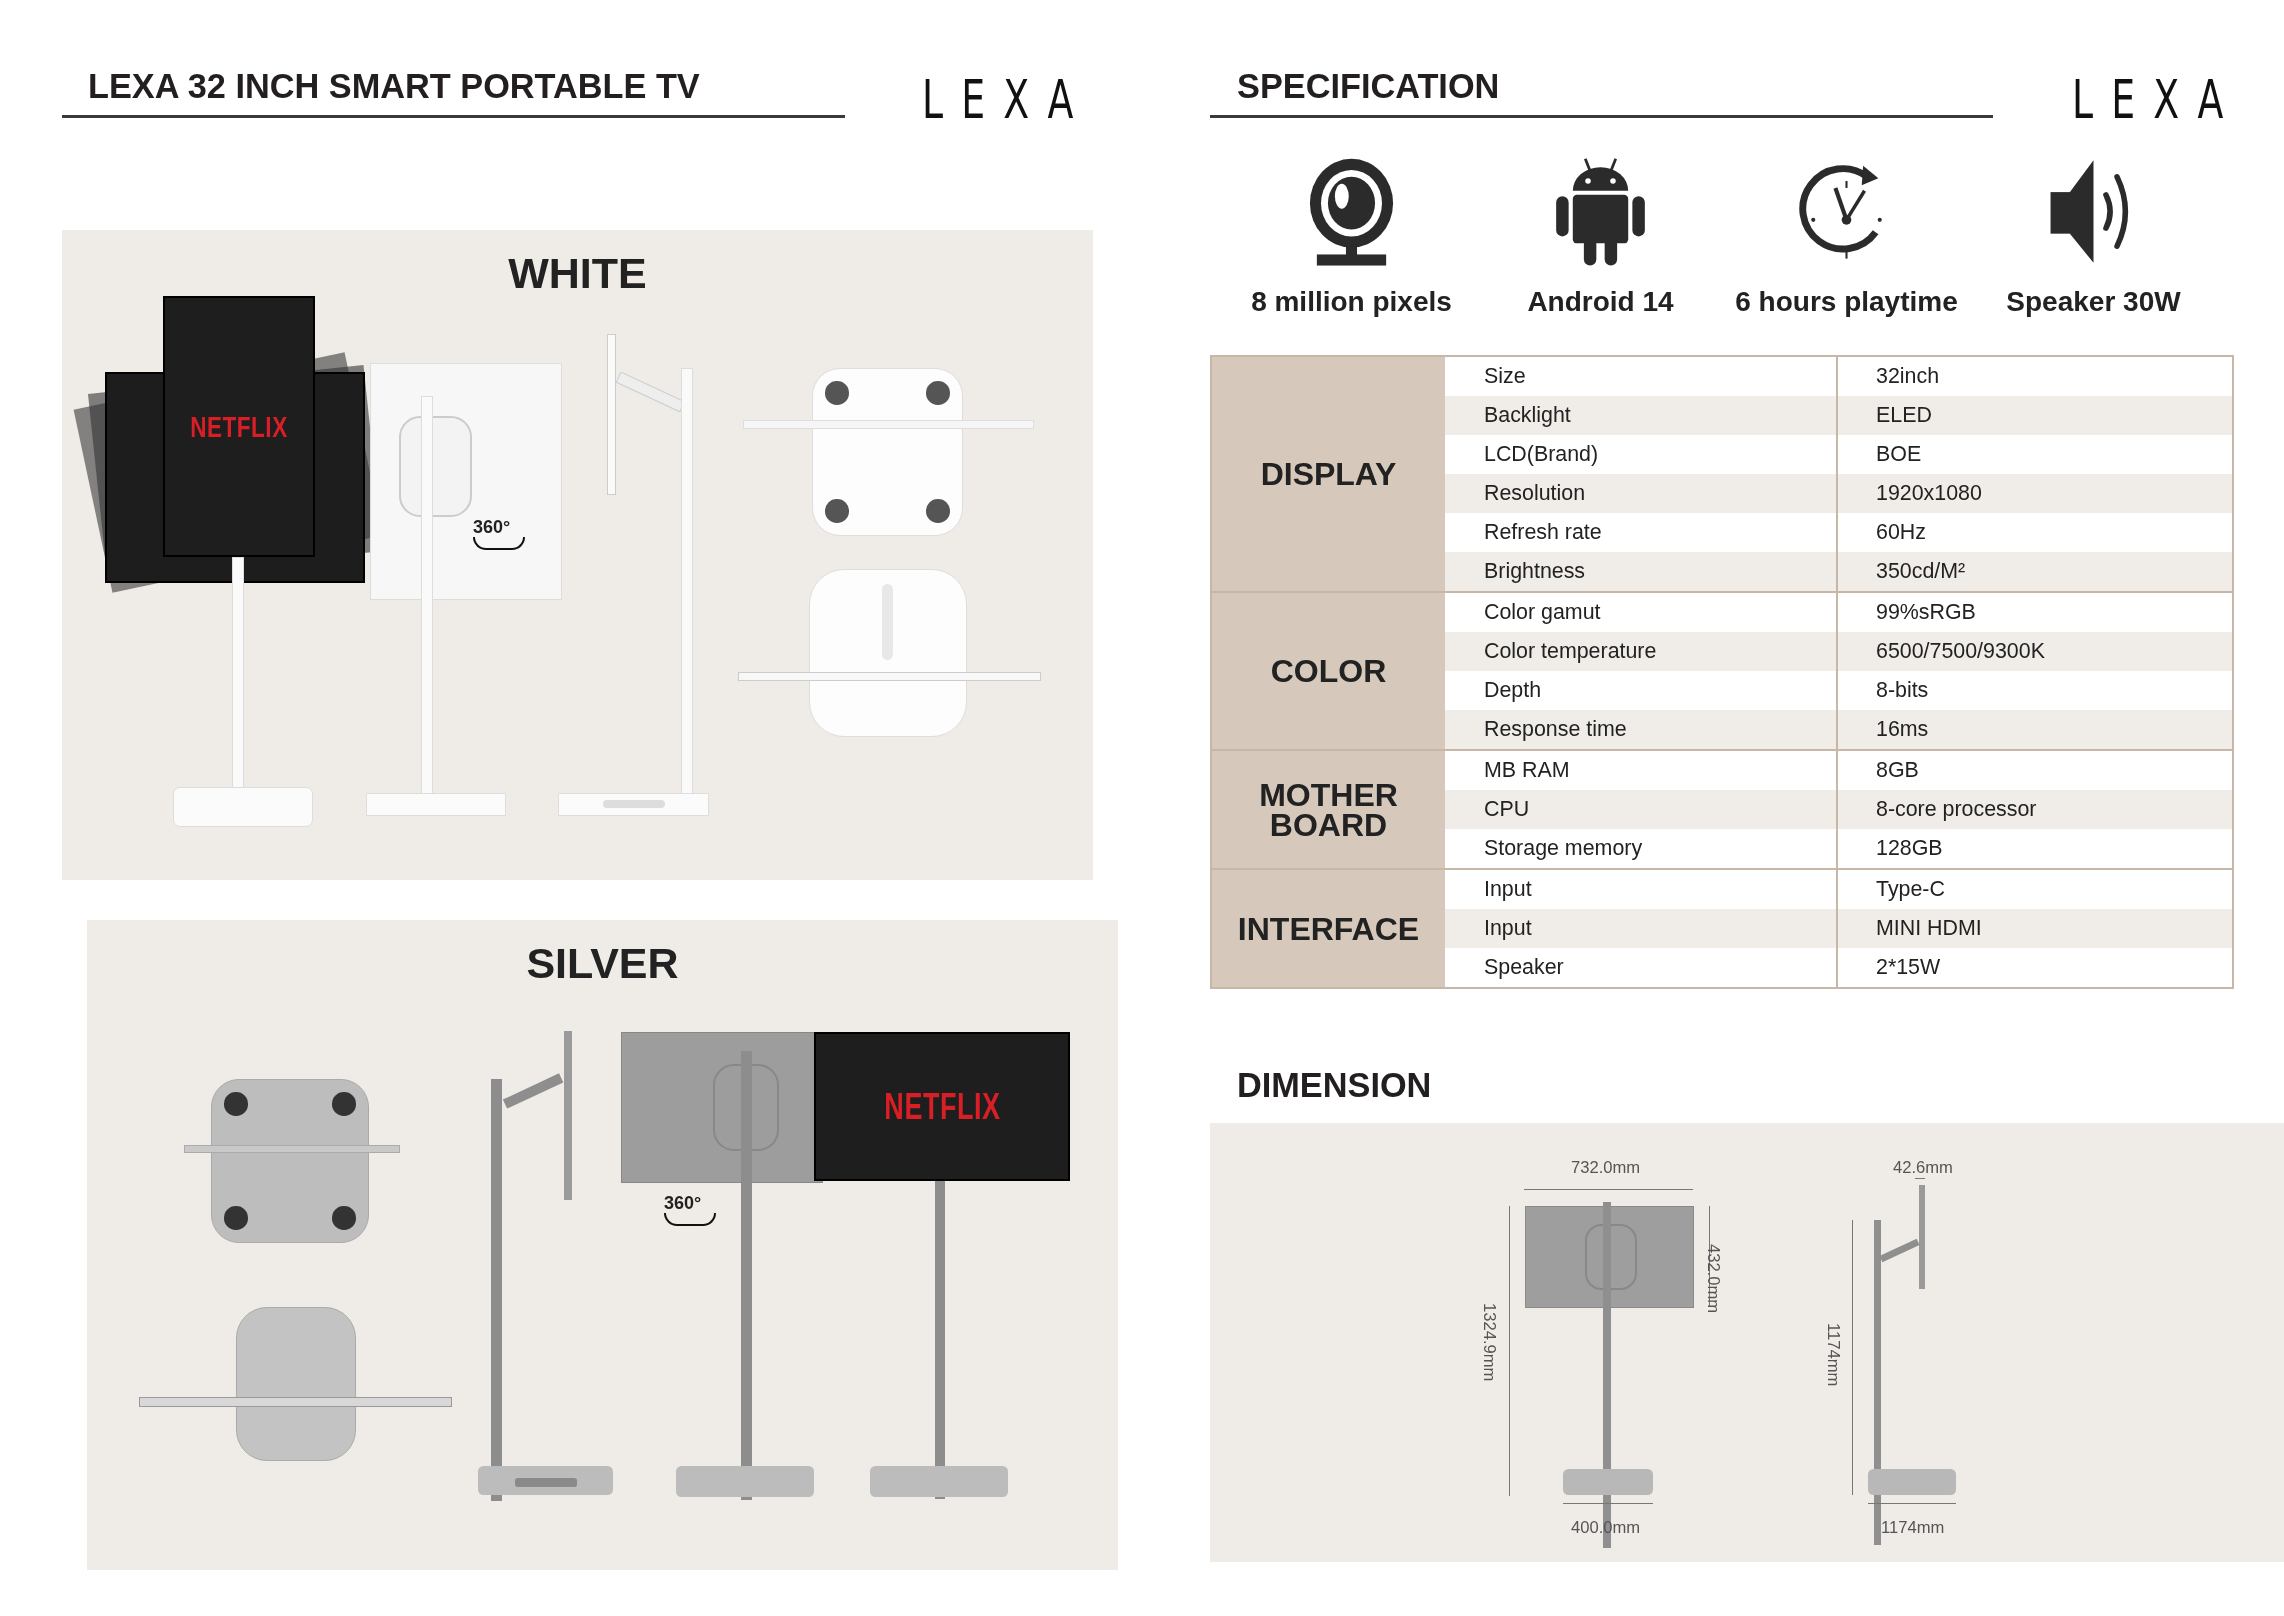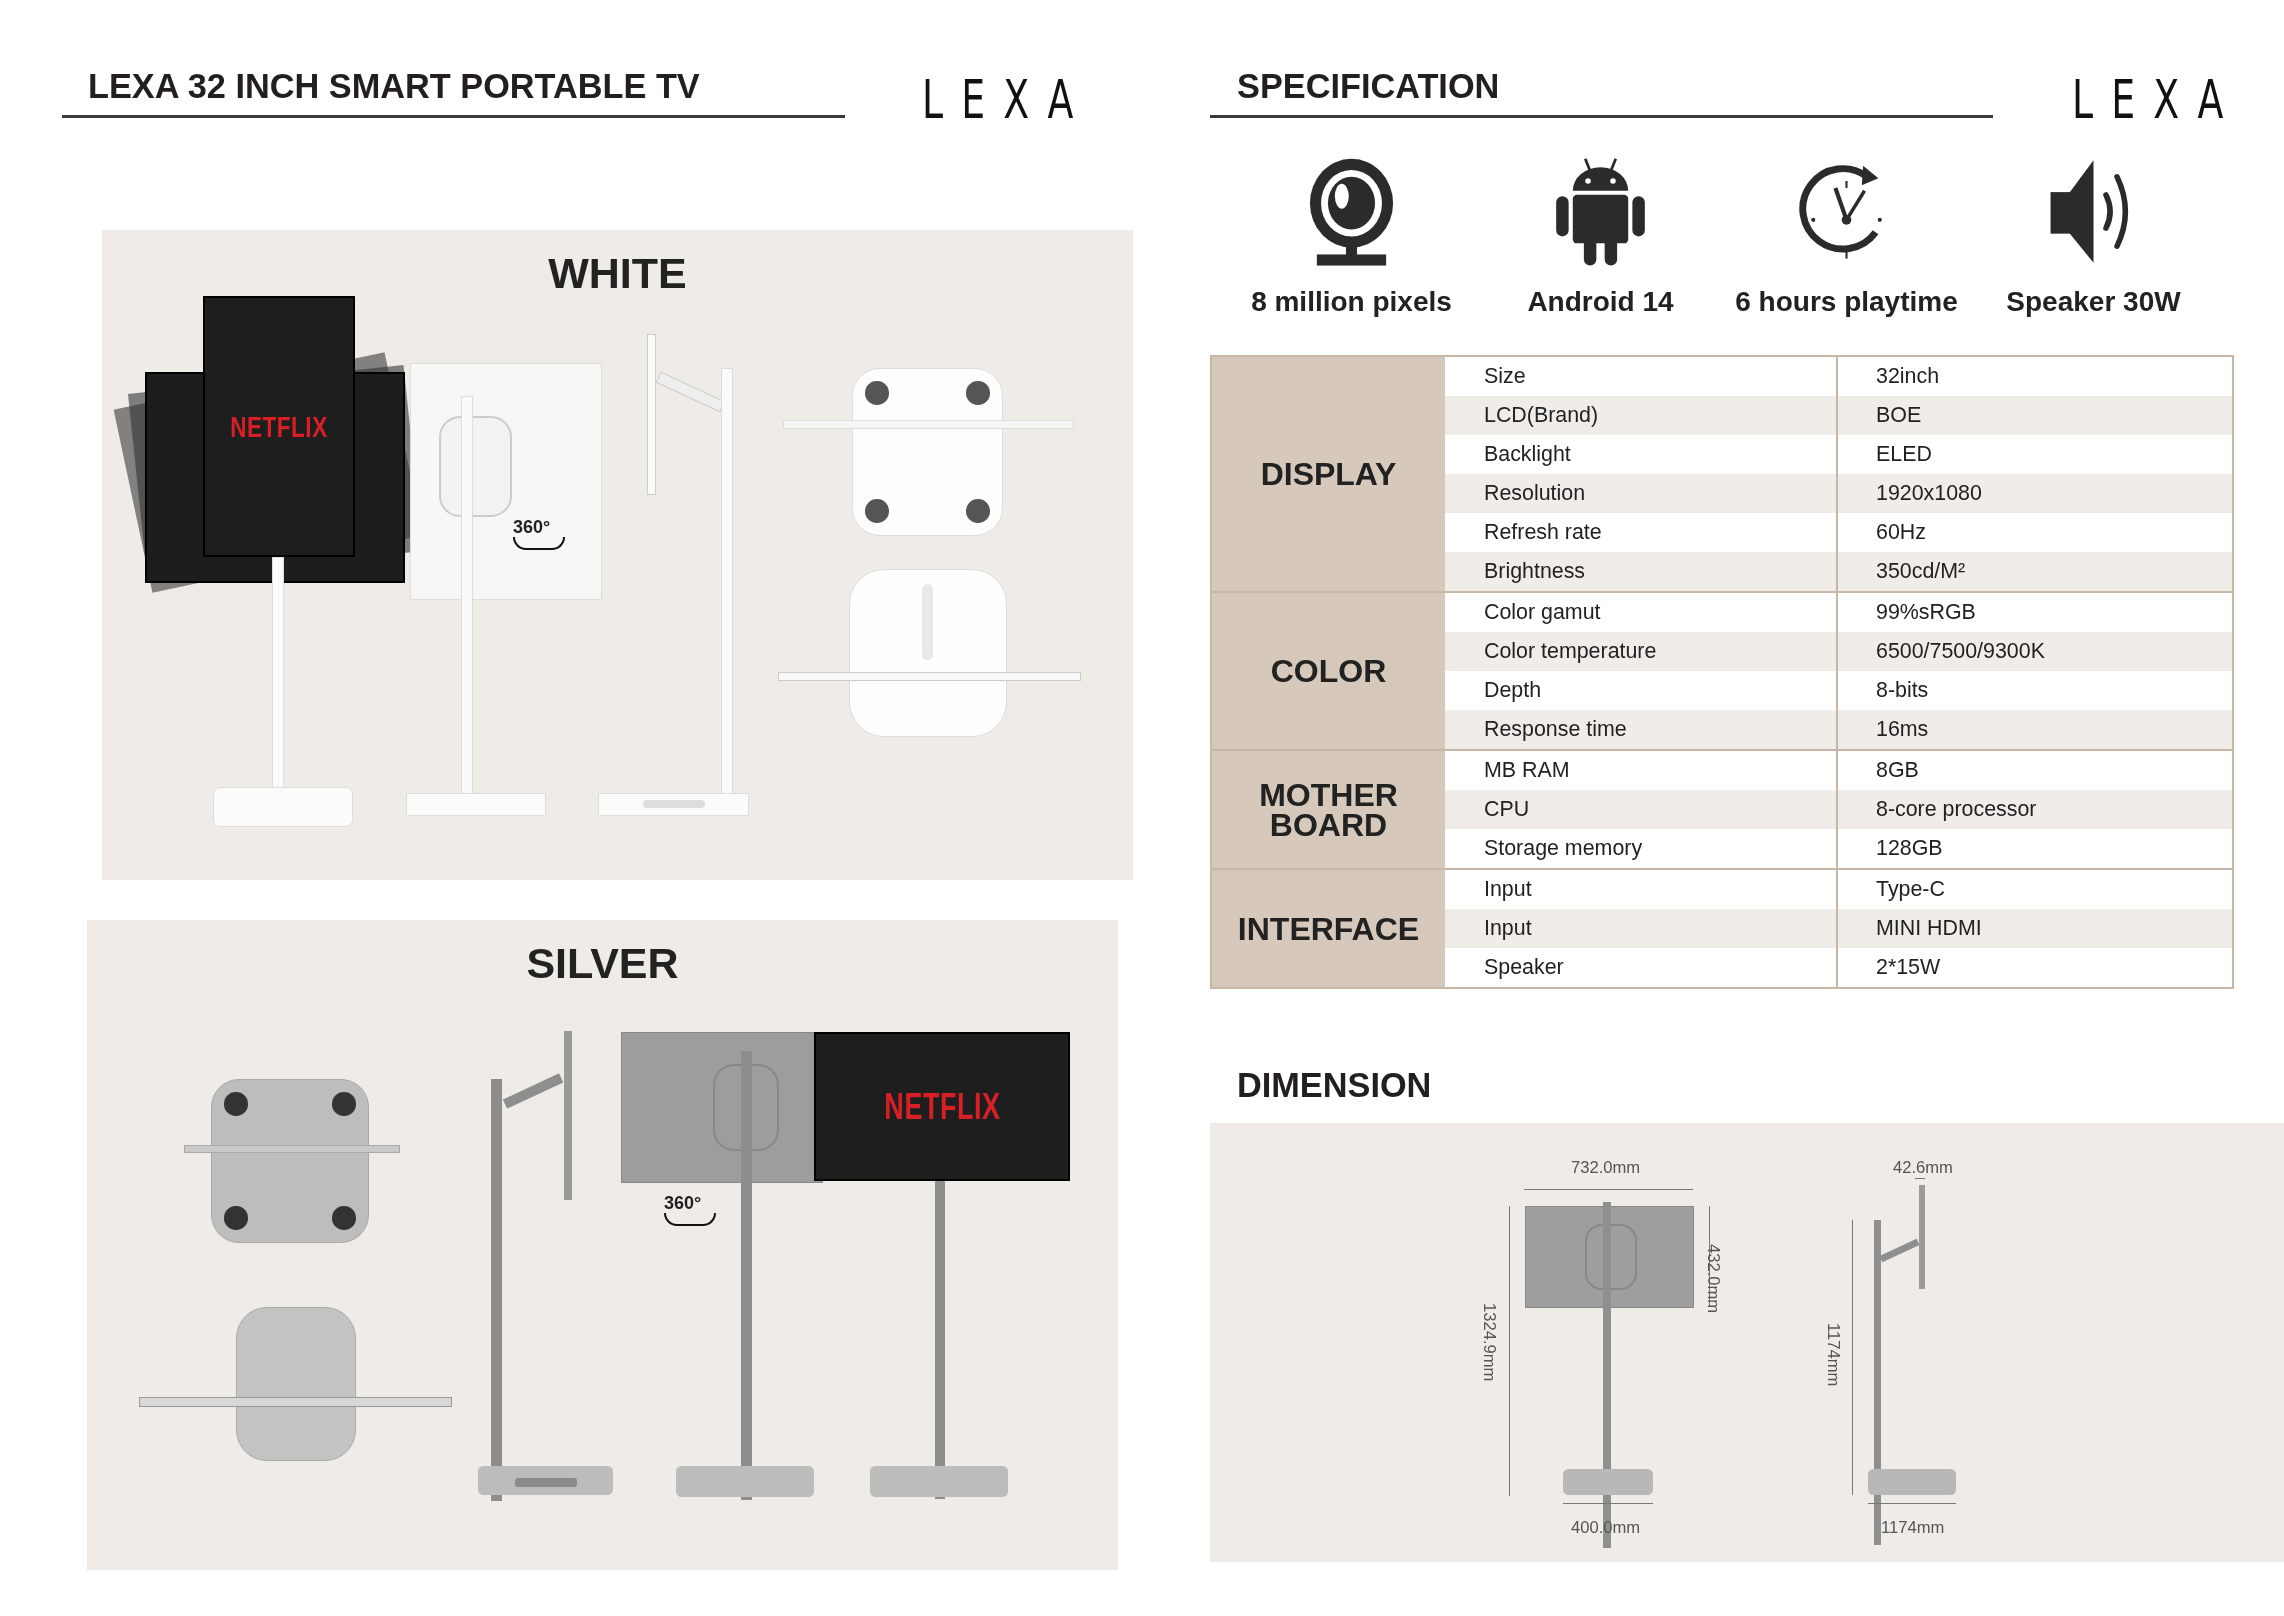--- a/index.html
+++ b/index.html
@@ -30,21 +30,21 @@
   .netflix{color:#d81f26;font-weight:bold;font-size:30px;letter-spacing:0.7px;transform:scaleX(0.75);font-family:"Liberation Sans",sans-serif;}
   .dimtxt{font-size:16.6px;color:#555;white-space:nowrap;}
 </style>
 </head>
 <body>
 
 <div class="abs h-title" style="left:88px;top:66px;">LEXA 32 INCH SMART PORTABLE TV</div>
 <div class="abs rule" style="left:62px;top:115px;width:783px;"></div>
 <div class="abs logo" style="left:922px;top:73px;">LEXA</div>
 
-<div class="abs panel" style="left:62px;top:230px;width:1031px;height:650px;margin-left:40px;">
+<div class="abs panel" style="left:62px;top:230px;width:1031px;height:650px;">
   <div class="abs panel-title" style="top:19.4px;left:0;">WHITE</div>
 
   <div class="abs" style="left:28px;top:66px;width:290px;height:553px;">
     <div class="abs" style="left:0;top:83px;width:277px;height:187px;background:#2a2a2a;opacity:0.55;transform:rotate(-12deg);"></div>
     <div class="abs" style="left:7px;top:83px;width:277px;height:187px;background:#333;opacity:0.6;transform:rotate(-6deg);"></div>
     <div class="abs" style="left:15px;top:76px;width:256px;height:207px;background:#1d1d1d;border:2.1px solid #000;"></div>
     <div class="abs screen" style="left:73px;top:0;width:152px;height:261px;">
       <span class="netflix">NETFLIX</span>
     </div>
     <div class="abs" style="left:142px;top:261px;width:9.7px;height:235px;background:#fafafa;border:0.7px solid #ddd;"></div>
@@ -173,26 +173,26 @@
 
 <div class="spec-table">
   <div class="grp">
     <div class="grp-label">DISPLAY</div>
     <div class="grp-rows">
       <div class="row">
           <div class="c1">Size</div>
           <div class="c2">32inch</div>
         </div>
       <div class="row">
+          <div class="c1">Backlight</div>
+          <div class="c2">ELED</div>
+        </div>
+      <div class="row">
           <div class="c1">LCD(Brand)</div>
           <div class="c2">BOE</div>
-        </div>
-      <div class="row">
-          <div class="c1">Backlight</div>
-          <div class="c2">ELED</div>
         </div>
       <div class="row">
           <div class="c1">Resolution</div>
           <div class="c2">1920x1080</div>
         </div>
       <div class="row">
           <div class="c1">Refresh rate</div>
           <div class="c2">60Hz</div>
         </div>
       <div class="row">

